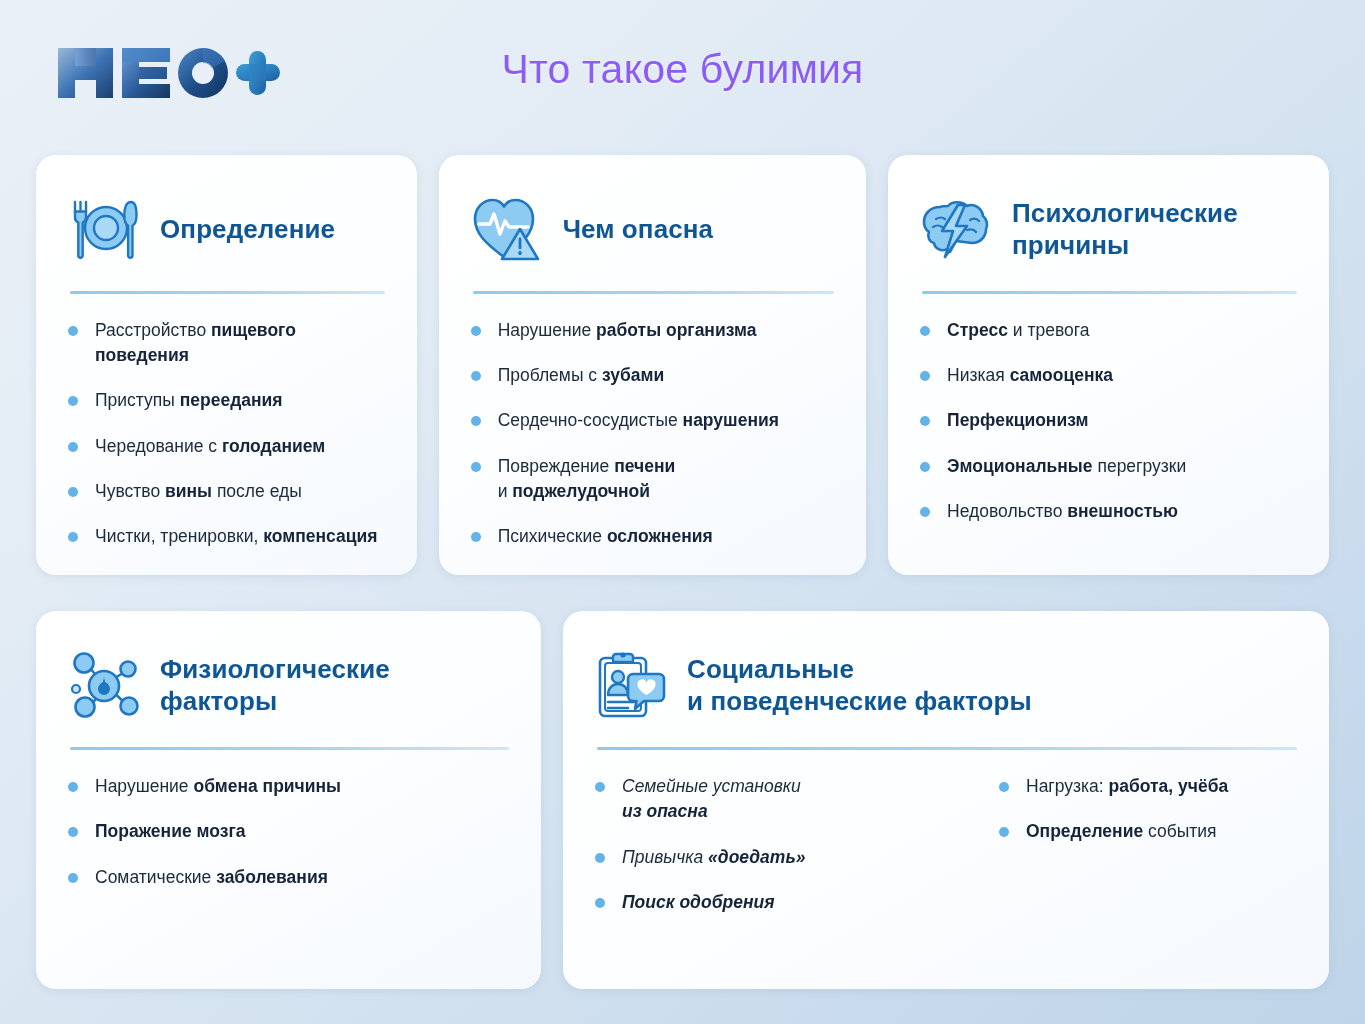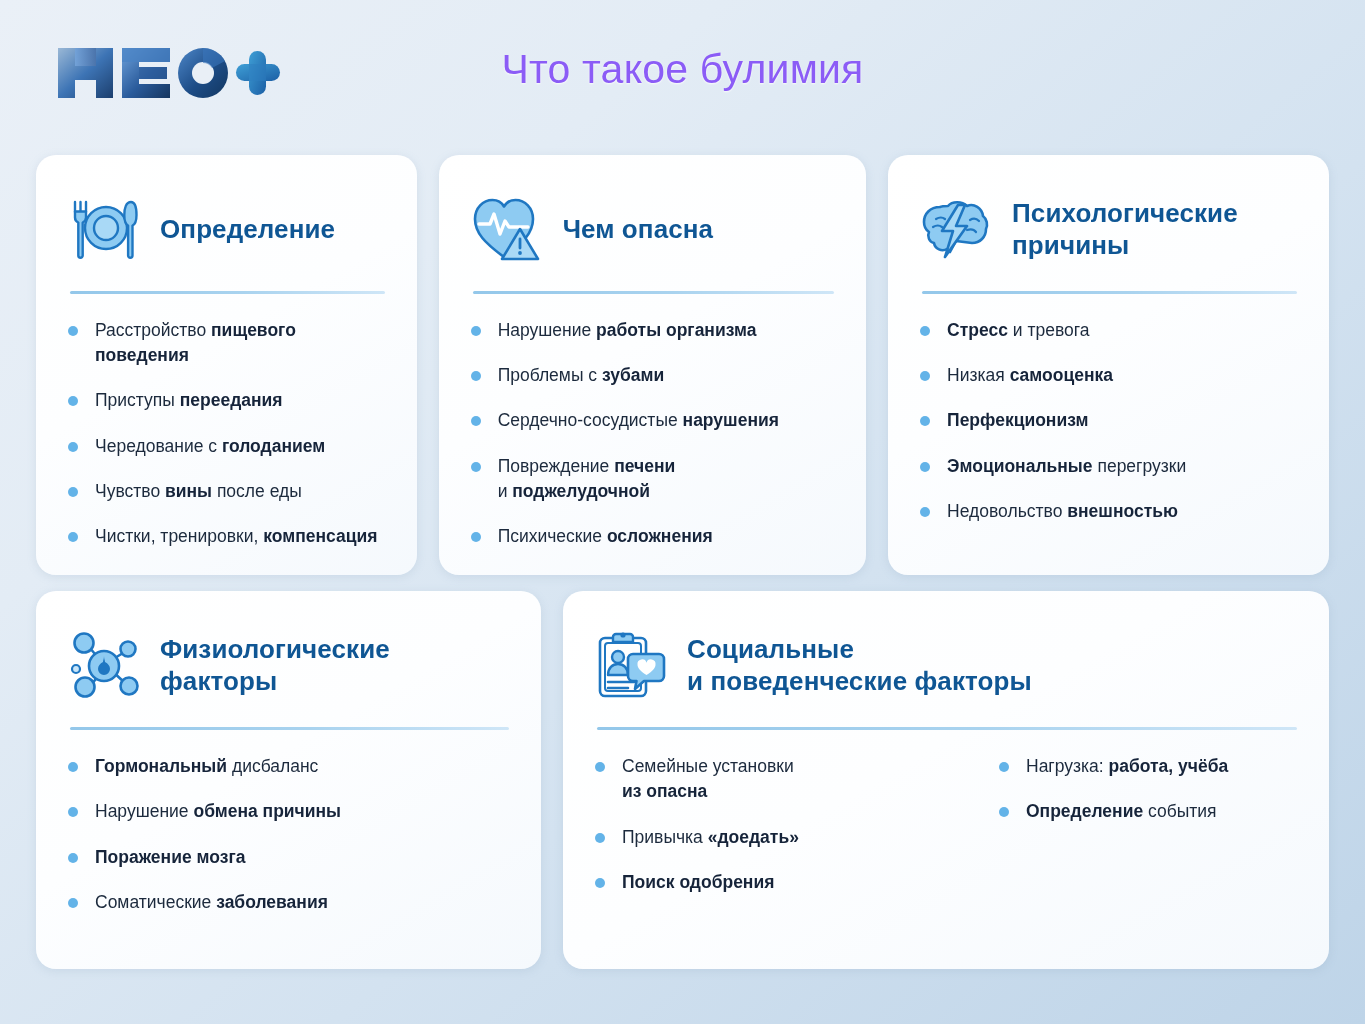--- a/index.html
+++ b/index.html
@@ -42,21 +42,21 @@
     position: absolute;
     left: 36px;
     top: 155px;
     width: 1293px;
   }
 
   .row {
     display: flex;
     gap: 22px;
   }
-  .row.row2 { margin-top: 16px; }
+  .row.row2 { margin-top: 36px; }
 
   .card {
     background: linear-gradient(150deg, #ffffff 0%, #fdfeff 45%, #f5f9fd 100%);
     border-radius: 20px;
     box-shadow: 0 2px 10px rgba(120,150,180,0.18);
     padding: 26px 30px 26px 32px;
     position: relative;
   }
   .card.c1 { width: 416px; min-height: 418px; }
   .card.c2 { width: 468px; min-height: 418px; }
@@ -119,21 +119,21 @@
     background: #63b3e8;
   }
   .bullets b { font-weight: bold; color: #16243a; }
 
   .two-col {
     display: flex;
     gap: 44px;
     margin-top: 24px;
   }
   .two-col .bullets { margin-top: 0; }
-  .two-col .col-a { width: 360px; }
+  .two-col .col-a { width: 360px; font-style: italic; }
   .two-col .col-b { width: 300px; }
 </style>
 </head>
 <body>
 
 <div class="header">
 
   <div class="logo">
     <svg width="232" height="62" viewBox="0 0 232 62">
       <defs>
@@ -272,21 +272,20 @@
             <circle cx="60" cy="19" r="7.5" fill="#8ecbf2" stroke="#1f77c2" stroke-width="2.6"></circle>
             <circle cx="17" cy="57" r="9.5" fill="#8ecbf2" stroke="#1f77c2" stroke-width="2.6"></circle>
             <circle cx="61" cy="56" r="8.5" fill="#8ecbf2" stroke="#1f77c2" stroke-width="2.6"></circle>
             <circle cx="8" cy="39" r="4" fill="#c9e6f9" stroke="#1f77c2" stroke-width="2.2"></circle>
           </svg>
         </div>
         <div class="card-title">Физиологические<br>факторы</div>
       </div>
       <div class="divider"></div>
       <ul class="bullets">
-          <li><b>Гормональный</b> дисбаланс</li>
           <li>Нарушение <b>обмена причины</b></li>
           <li><b>Поражение мозга</b></li>
           <li>Соматические <b>заболевания</b></li>
         </ul>
     </div>
 
     <div class="card c5">
       <div class="card-head">
         <div class="card-icon">
           <svg width="72" height="70" viewBox="0 0 72 70">

